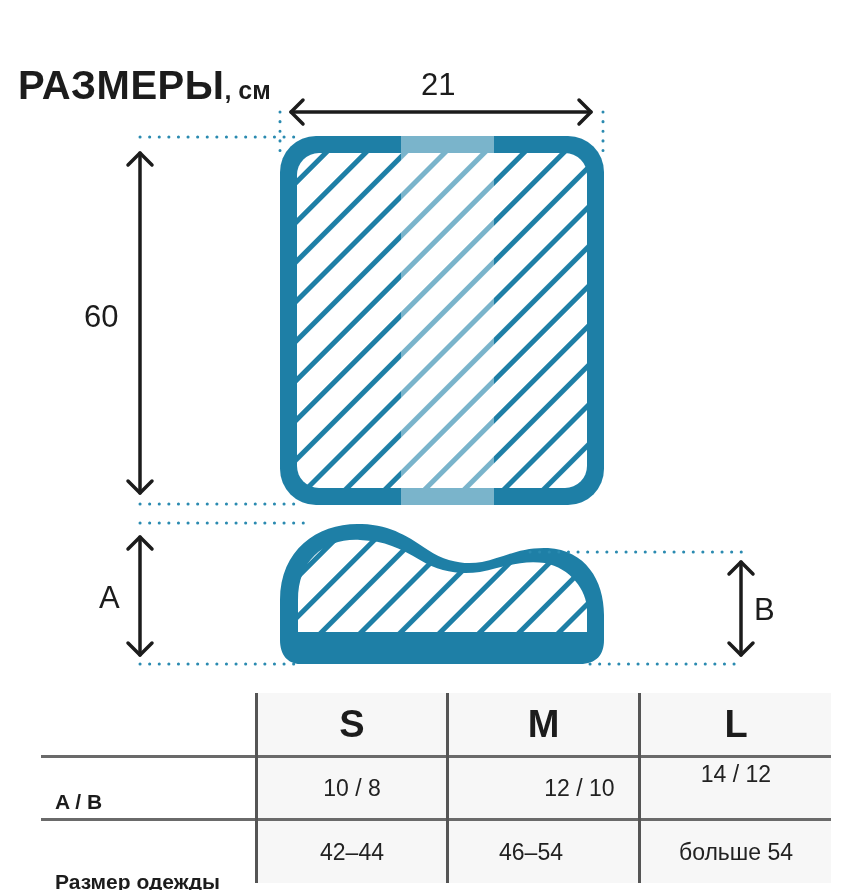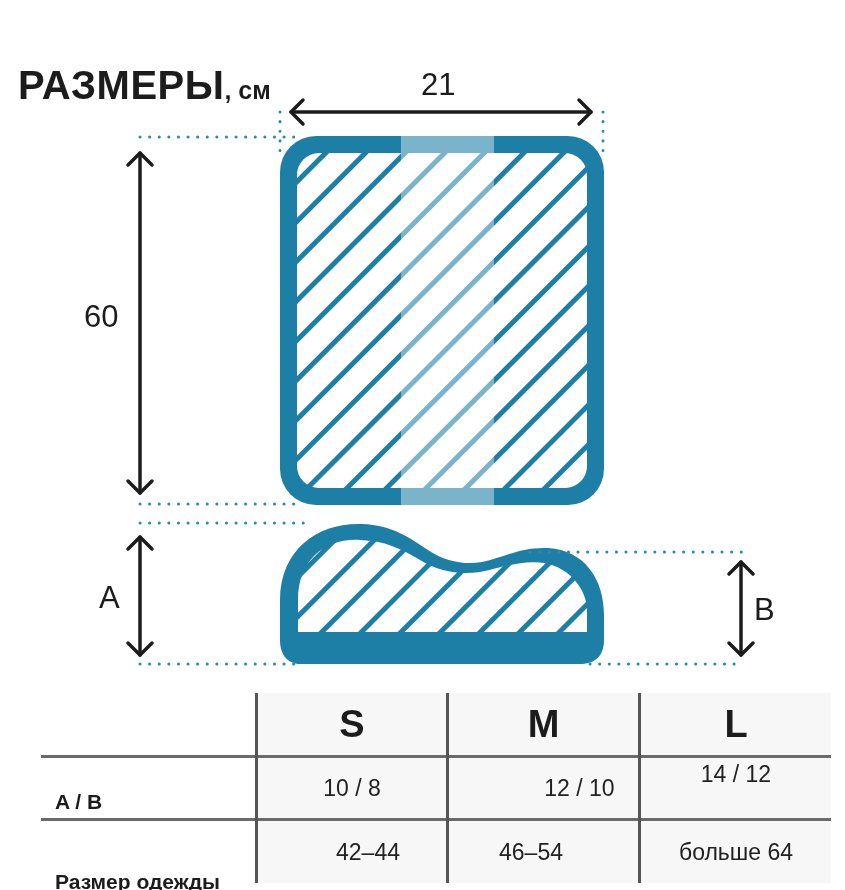--- a/index.html
+++ b/index.html
@@ -115,16 +115,16 @@
   <div class="cell head" style="left:217px; width:188px; top:0; height:62px;">S</div>
   <div class="cell head" style="left:408px; width:189px; top:0; height:62px;">M</div>
   <div class="cell head" style="left:600px; width:190px; top:0; height:62px;">L</div>
 
   <div class="cell rowlabel" style="left:0; width:200px; top:65px; height:60px;margin-top:14px;">A / B</div>
   <div class="cell" style="left:217px; width:188px; top:65px; height:60px;border-radius:11px;">10 / 8</div>
   <div class="cell" style="left:408px; width:189px; top:65px; height:60px;padding-left:36px;">12 / 10</div>
   <div class="cell" style="left:600px; width:190px; top:51px; height:60px;">14 / 12</div>
 
   <div class="cell rowlabel" style="left:0; width:200px; top:128px; height:62px;margin-top:30px;">Размер одежды</div>
-  <div class="cell" style="left:217px; width:188px; top:128px; height:62px;margin-left:16px;">42–44</div>
+  <div class="cell" style="left:217px; width:188px; top:128px; height:62px;">42–44</div>
   <div class="cell" style="left:408px; width:164px; top:128px; height:62px;">46–54</div>
-  <div class="cell" style="left:600px; width:190px; top:128px; height:62px;">больше 64</div>
+  <div class="cell" style="left:600px; width:190px; top:128px; height:62px;">больше 54</div>
 </div>
 
 </body></html>

